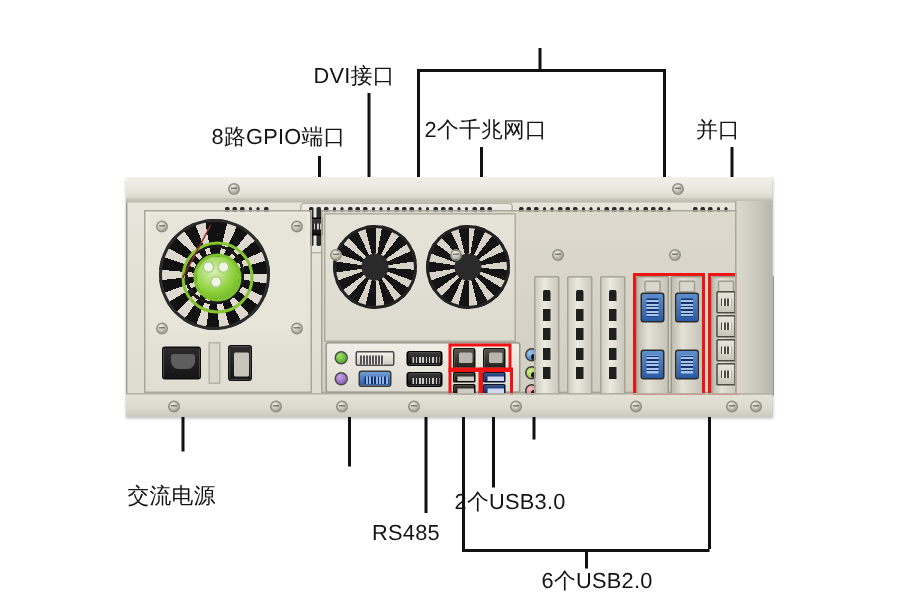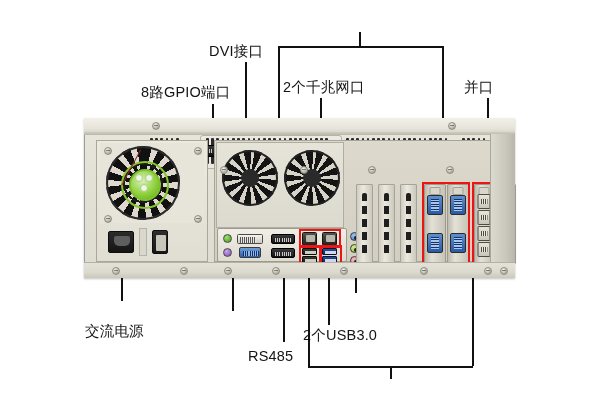--- a/index.html
+++ b/index.html
@@ -206,20 +206,21 @@
   <div class="lbl" id="lbl-lan" style="left:283px;top:79px;">2个千兆网口</div>
   <div class="lbl" id="lbl-lpt" style="left:464px;top:79px;text-align:right;">并口</div>
 
   <div class="lbl two" id="lbl-power" style="left:85px;top:303px;">
     <br>
     <span>交流电源</span>
   </div>
 
   <div class="lbl" id="lbl-rs485" style="left:248px;top:348px;">RS485</div>
   <div class="lbl" id="lbl-usb3" style="left:303px;top:327px;">2个USB3.0</div>
+  <div class="lbl" id="lbl-usb2" style="left:361px;top:380px;">6个USB2.0</div>
 
   <div class="vline" style="left:212px;top:104px;height:30px;"></div>
 
   <div class="vline" style="left:245px;top:62px;height:171px;"></div>
 
   <div class="vline" style="left:359px;top:32px;height:15px;"></div>
   <div class="hline" style="left:278px;top:46px;width:165px;"></div>
   <div class="vline" style="left:278px;top:46px;height:202px;"></div>
   <div class="vline" style="left:442px;top:46px;height:142px;"></div>
 

